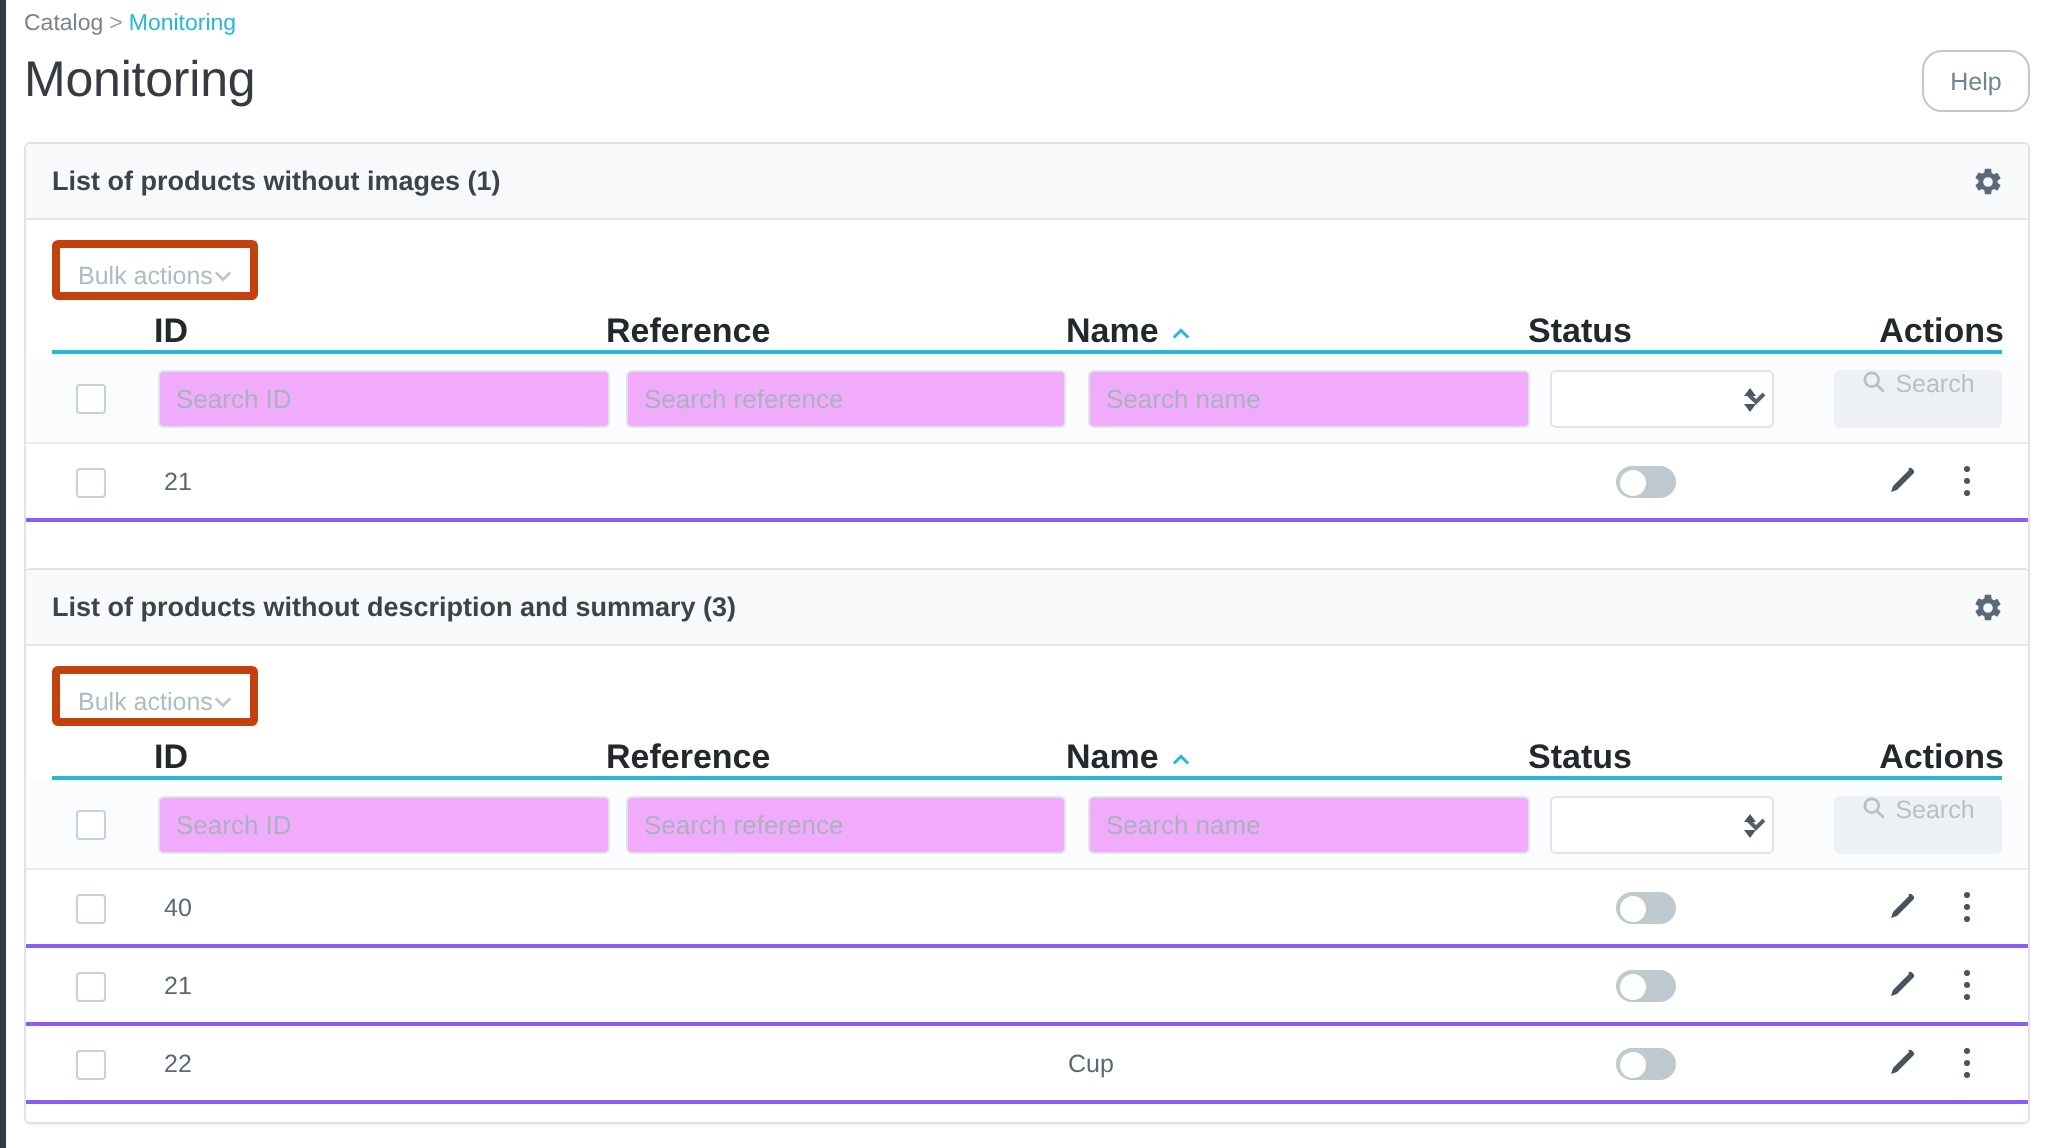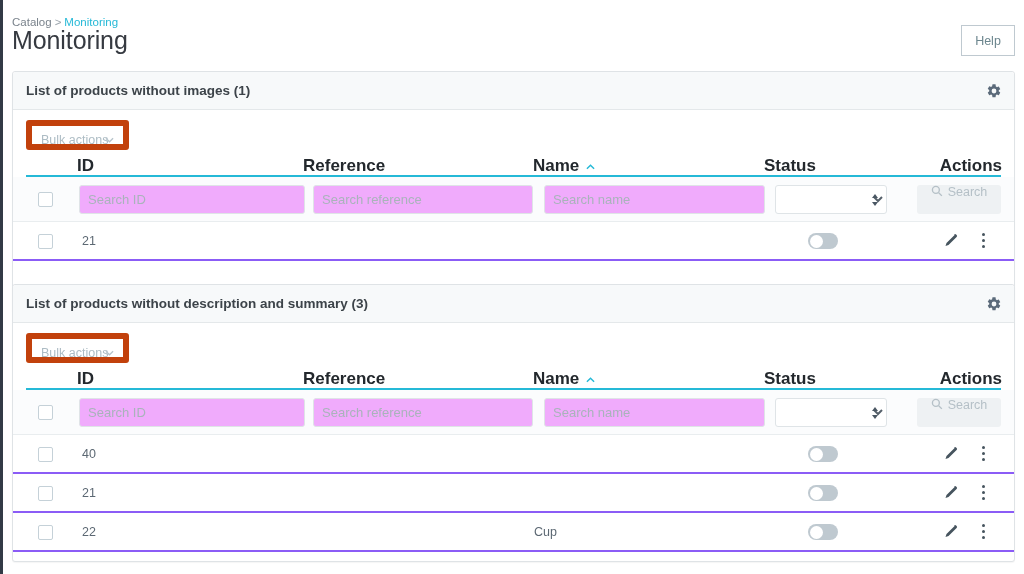--- a/index.html
+++ b/index.html
@@ -46,21 +46,21 @@
 
   .header-zone {
     position: absolute;
     left: 0; top: 0;
     width: 1021px; height: 66px;
     background: #ffffff;
   }
 
   .breadcrumb {
     position: absolute;
-    left: 9px; top: 16px;
+    left: 9px; top: 6px;
     font-size: 11.5px;
     color: #7a838c;
     white-space: nowrap;
   }
   .breadcrumb .bc-sep { color: #9aa3ab; margin: 0 3px; }
   .breadcrumb .bc-current { color: #25b9d7; }
 
   .page-title {
     position: absolute;
     left: 9px; top: 26px;
@@ -69,21 +69,21 @@
     color: #363a41;
     letter-spacing: -0.1px;
     white-space: nowrap;
   }
 
   .help-button {
     position: absolute;
     right: 9px; top: 25px;
     width: 54px; height: 31px;
     border: 1px solid #bfc9d0;
-    border-radius: 0;
+    border-radius: 10px;
     background: #ffffff;
     color: #6c868e;
     font-size: 12.5px;
     font-family: "Liberation Sans", sans-serif;
     cursor: pointer;
     display: flex;
     align-items: center;
     justify-content: center;
   }
 
@@ -122,21 +122,21 @@
     color: #5b6a7a;
     cursor: pointer;
   }
   .gear-icon svg { display: block; }
 
   
   .bulk-actions {
     position: absolute;
     left: 13px; top: 48px;
     width: 103px; height: 30px;
-    border: 6px solid #c2410c;
+    border: 4px solid #c2410c;
     border-radius: 3px;
     background: #ffffff;
     cursor: pointer;
   }
   .bulk-actions .ba-label {
     position: absolute;
     left: 9px; top: 7px;
     font-size: 12.5px;
     color: #adbcc4;
     white-space: nowrap;

